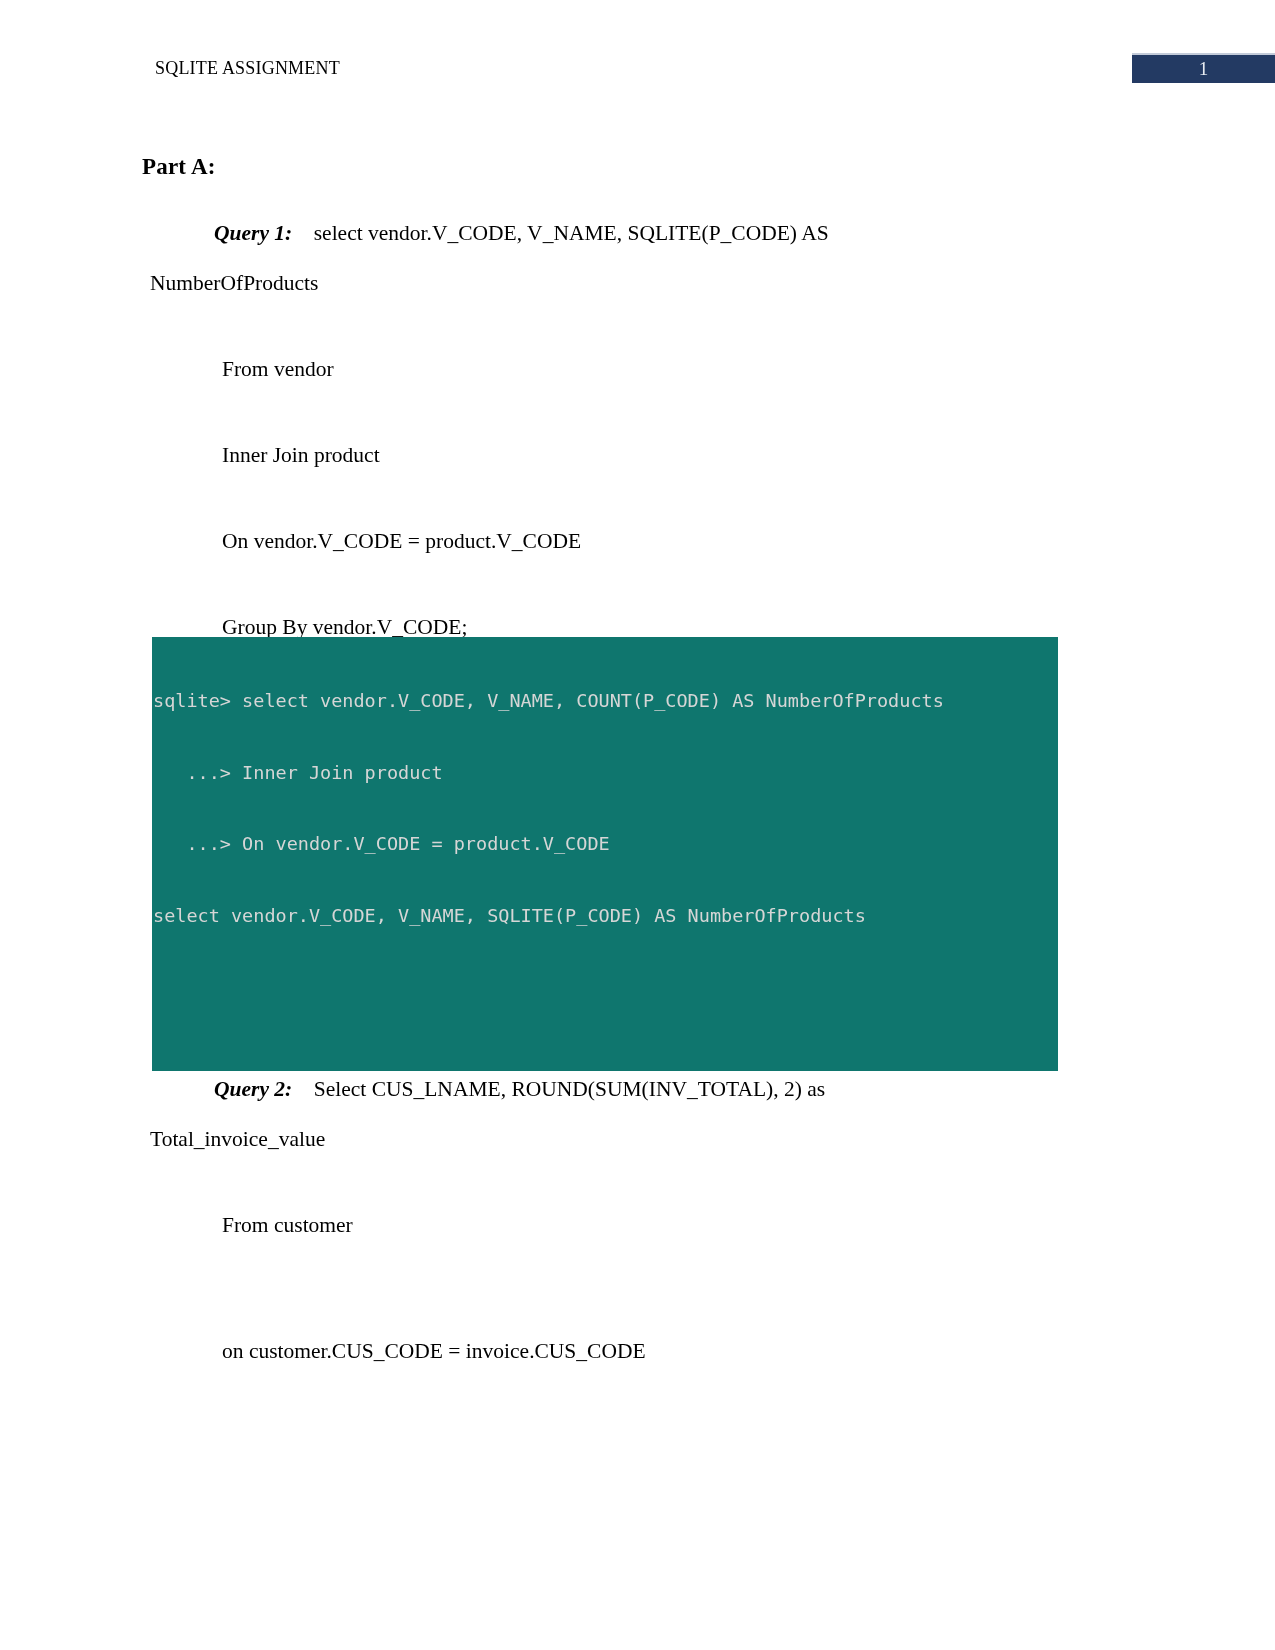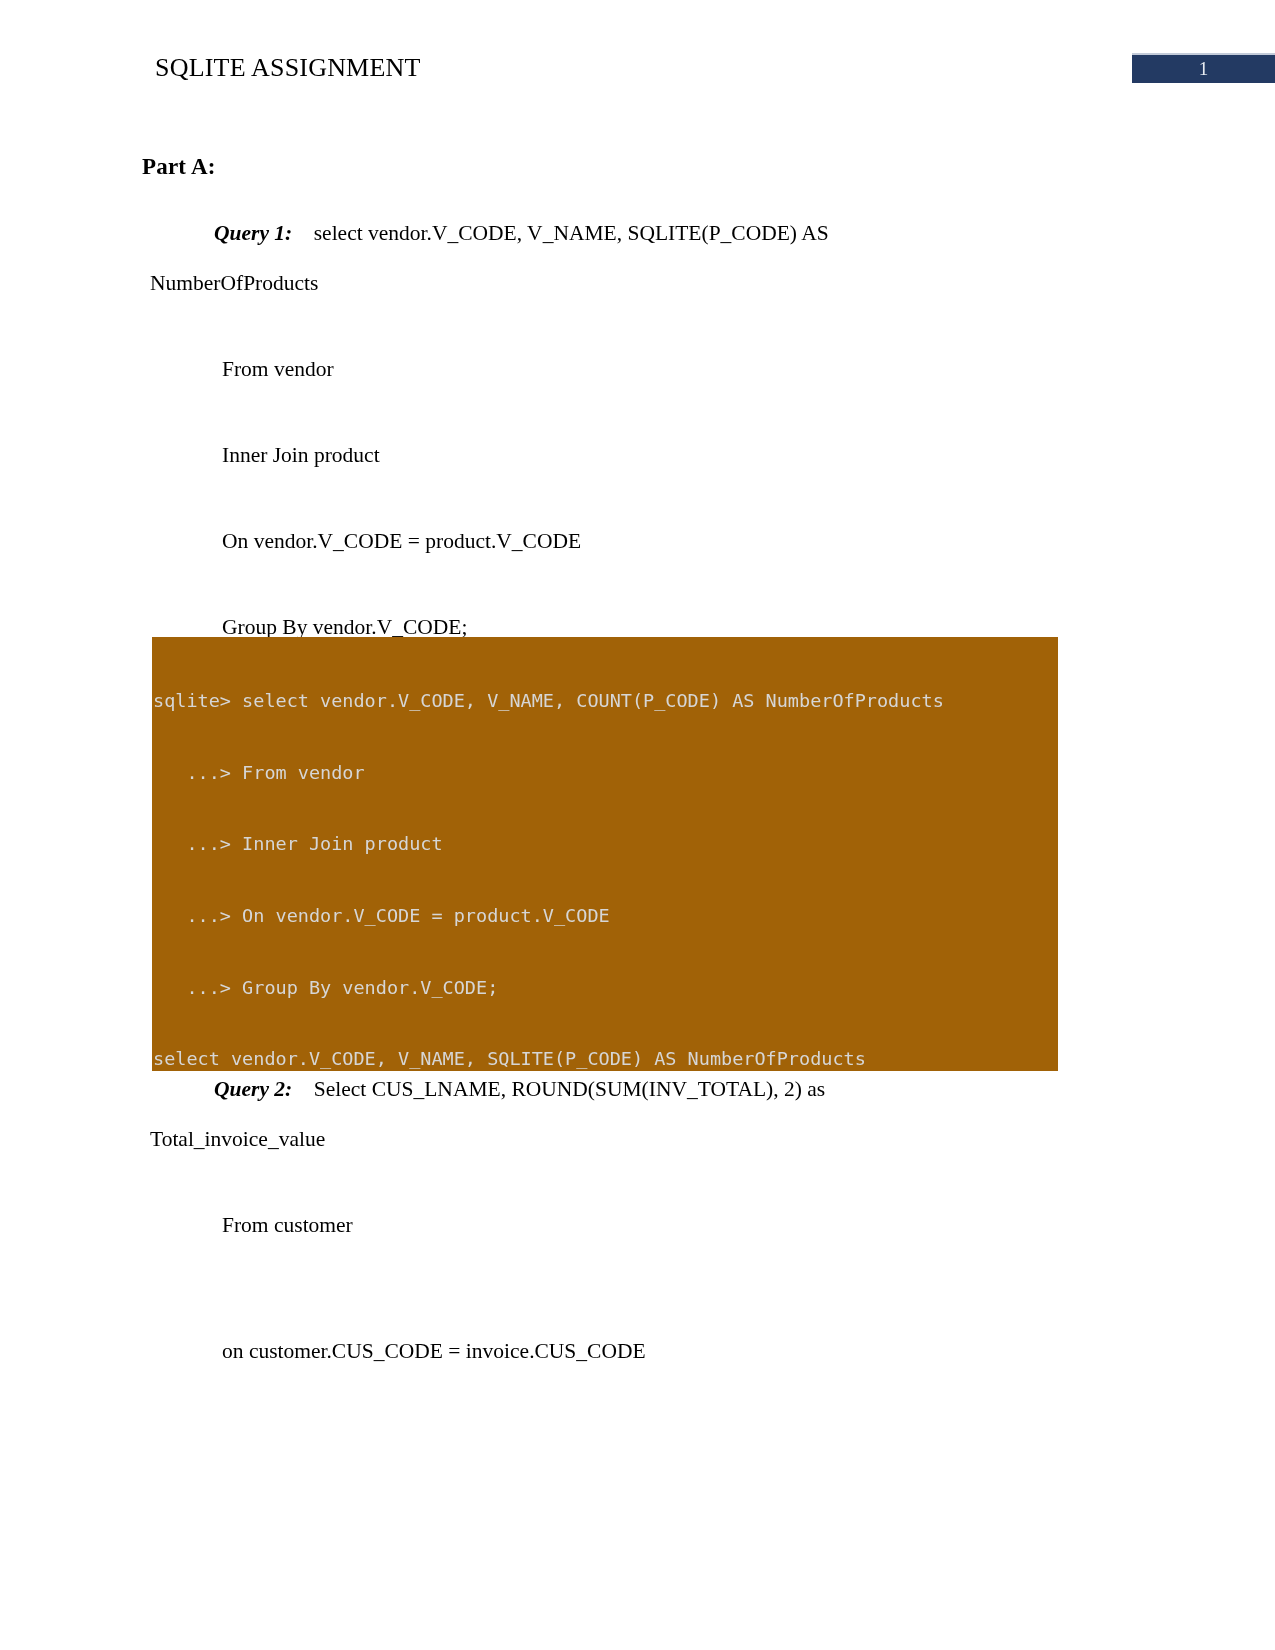--- a/index.html
+++ b/index.html
@@ -28,21 +28,21 @@
     position: absolute;
     top: 52px;
     left: 0;
     width: 1275px;
     height: 40px;
   }
   .header-title {
     position: absolute;
     left: 155px;
     top: 0;
-    font-size: 26px;
+    font-size: 18px;
     line-height: 32px;
     letter-spacing: 0.2px;
     color: #000;
     white-space: nowrap;
   }
   .page-number-badge {
     position: absolute;
     right: 0;
     top: 1px;
     width: 143px;
@@ -103,21 +103,21 @@
   }
   .line-spacer     { height: 40px; }
 
   
   .terminal {
     position: absolute;
     left: 152px;
     top: 637px;
     width: 906px;
     height: 434px;
-    background: #a16207;
+    background: #0f766e;
     box-sizing: border-box;
     overflow: hidden;
     padding: 4px 0 0 0;
   }
   .term-inner {
     font-family: "DejaVu Sans Mono", "Liberation Mono", monospace;
     font-size: 18.5px;
     line-height: 23.9px;
     color: #d6d6d6;
     white-space: pre;
@@ -157,24 +157,22 @@
     <div class="line-spacer"></div>
     <div class="indent-line">On vendor.V_CODE = product.V_CODE</div>
 
     <div class="line-spacer"></div>
     <div class="indent-line">Group By vendor.V_CODE;</div>
   </div>
 
   <div class="terminal">
     <div class="term-inner">
       <span class="term-line">sqlite&gt; select vendor.V_CODE, V_NAME, COUNT(P_CODE) AS NumberOfProducts</span>
-      <span class="term-line">   ...&gt; From vendor</span>
       <span class="term-line">   ...&gt; Inner Join product</span>
       <span class="term-line">   ...&gt; On vendor.V_CODE = product.V_CODE</span>
-      <span class="term-line">   ...&gt; Group By vendor.V_CODE;</span>
       <span class="term-line">select vendor.V_CODE, V_NAME, SQLITE(P_CODE) AS NumberOfProducts</span>
       
       
       
       
       
       
       
       
       

